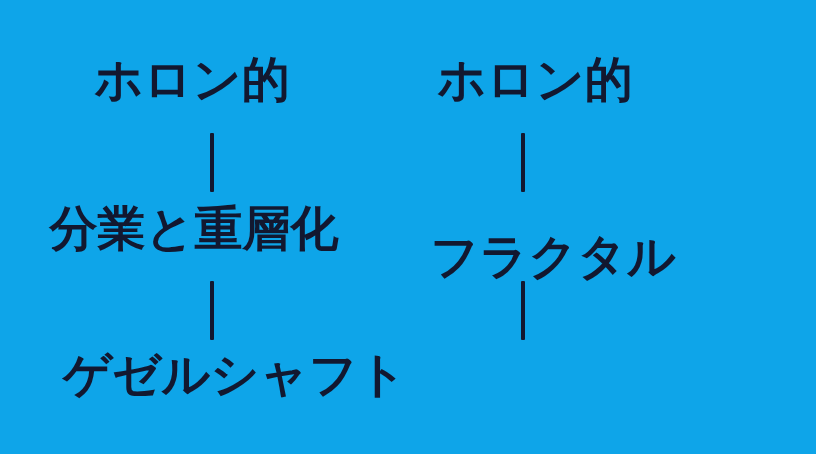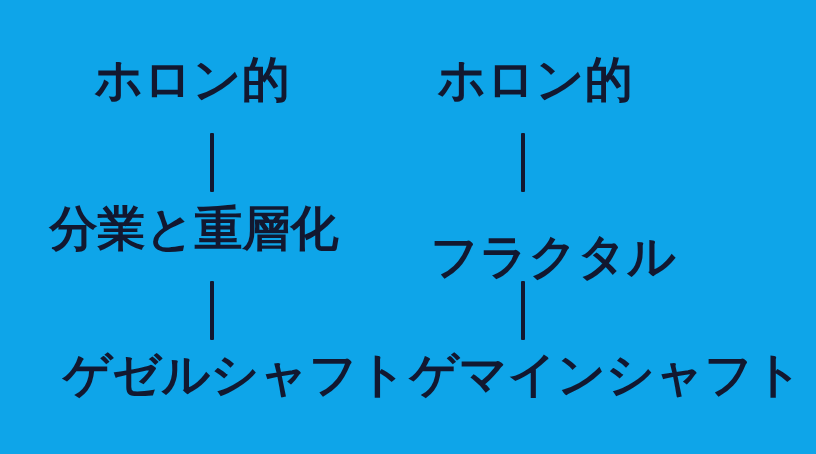--- a/index.html
+++ b/index.html
@@ -44,15 +44,14 @@
   <div class="connector" style="left:210px; top:133px;"></div>
   <div class="connector" style="left:521px; top:133px;"></div>
 
   <div class="label" style="left:194px; top:203px;">分業と重層化</div>
   <div class="label" style="left:553px; top:203px;margin-top:28px;">フラクタル</div>
 
   <div class="connector" style="left:210px; top:281px;"></div>
   <div class="connector" style="left:521px; top:281px;"></div>
 
   <div class="label" style="left:200px; top:349px;margin-left:35px;">ゲゼルシャフト</div>
-  <div class="label" style="left:606px; top:349px;">ゲマインシャフト</div>
 
 </div>
 
 </body></html>

